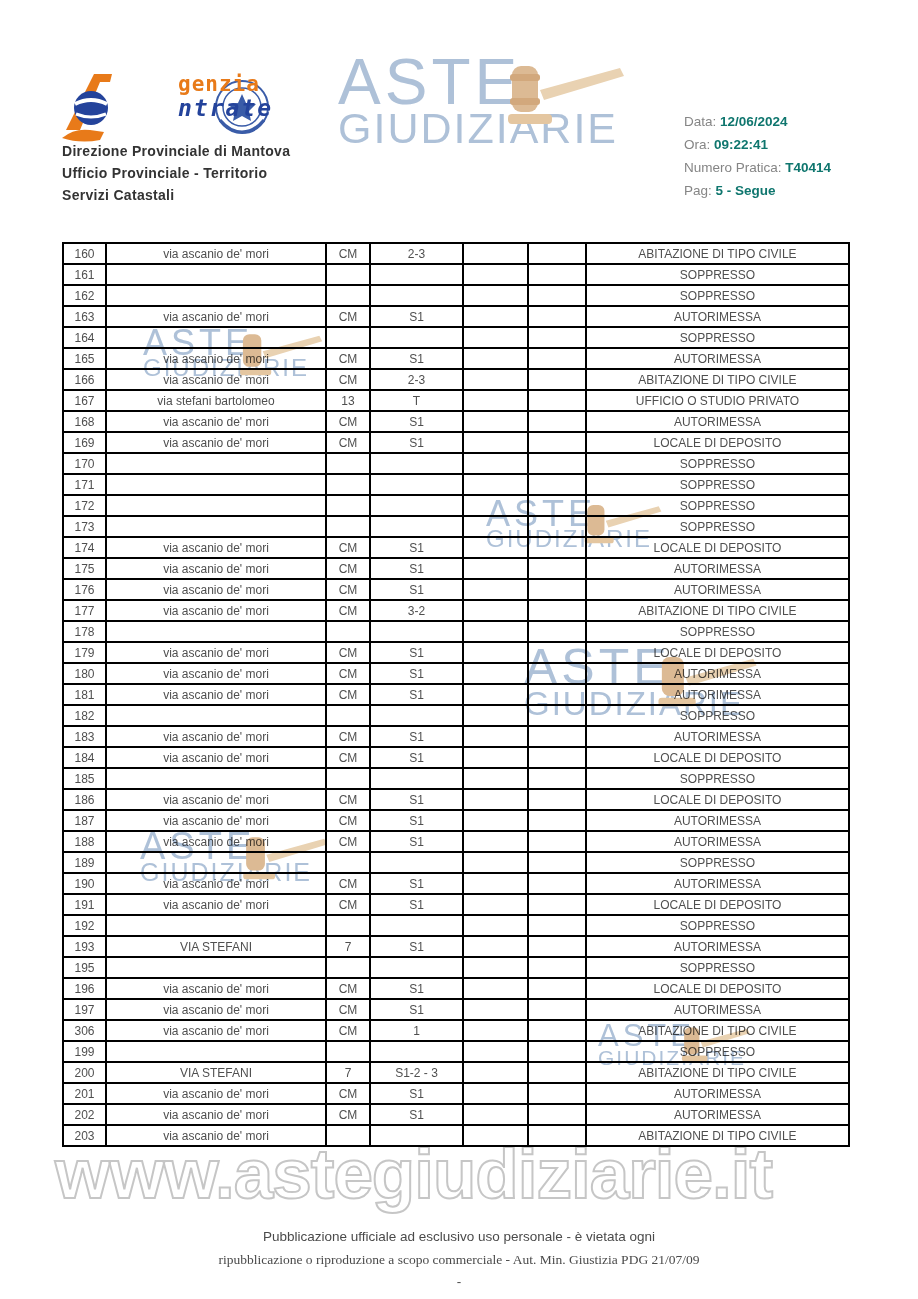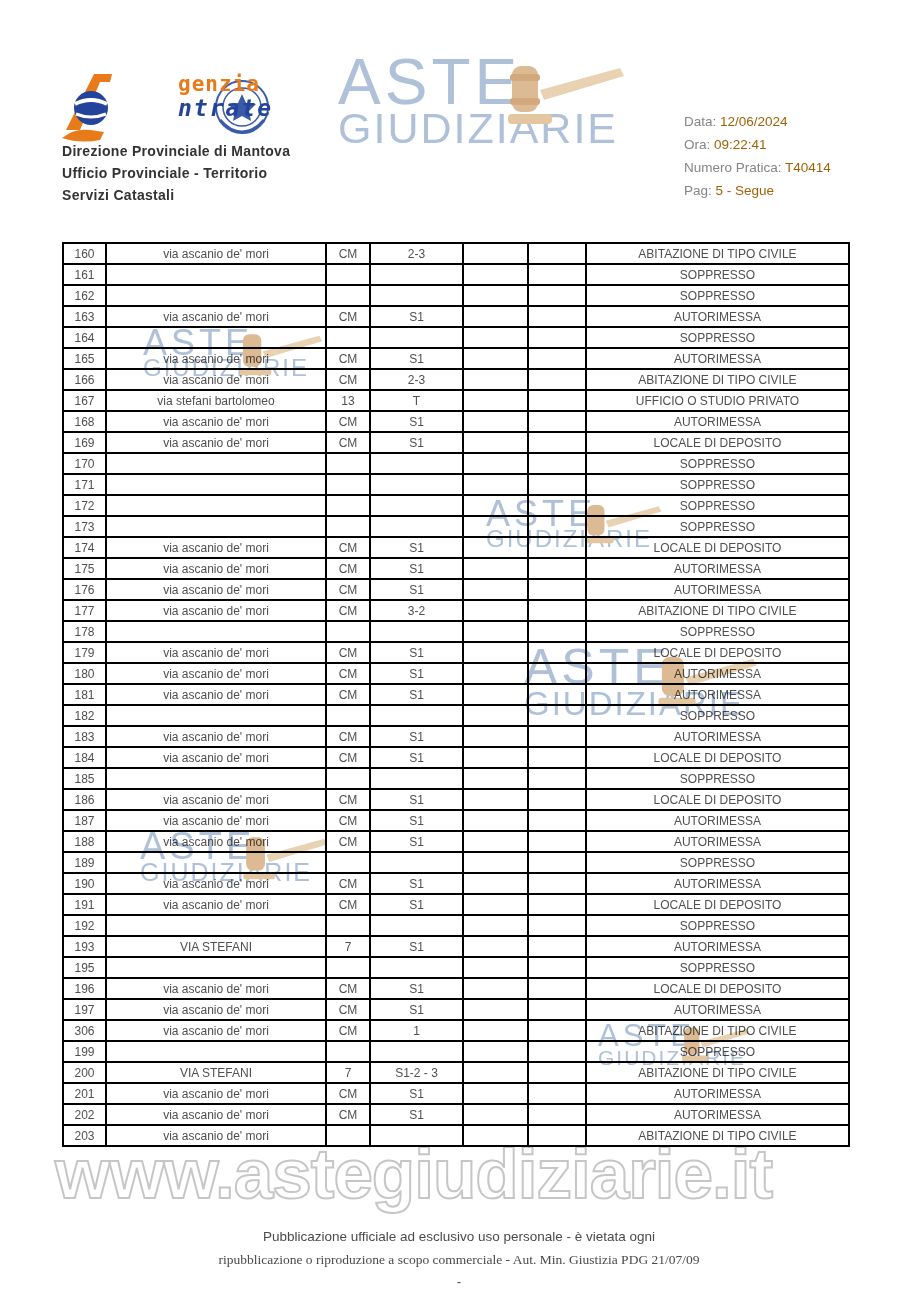--- a/index.html
+++ b/index.html
@@ -11,21 +11,21 @@
   .ae-logo{position:absolute;left:60px;top:52px;width:210px;height:78px;margin-top:16px;}
   .ae-text{position:absolute;left:118px;top:4px;line-height:24px;
     font-family:"DejaVu Sans Mono",monospace;font-weight:bold;}
   .ae-text .l1{color:#e87a19;font-size:21px;letter-spacing:1px;display:block;}
   .ae-text .l2{color:#24439b;font-size:23px;letter-spacing:2px;display:block;font-style:italic;}
   .dept{position:absolute;left:62px;top:140px;font-size:14px;font-weight:bold;
     color:#333;line-height:22px;letter-spacing:.3px;}
   .meta{position:absolute;left:684px;top:110px;font-size:13.5px;line-height:23px;}
   .meta .row{white-space:nowrap;}
   .meta .lab{color:#858585;}
-  .meta .val{color:#a16207;font-weight:normal;text-align:right;}
+  .meta .val{color:#0f766e;font-weight:bold;text-align:right;}
   
   .wm{position:absolute;pointer-events:none;mix-blend-mode:multiply;z-index:3;}
   .wm .a1{display:block;color:var(--wm-blue);letter-spacing:4px;line-height:.95;}
   .wm .a2{display:block;color:var(--wm-blue);letter-spacing:2px;line-height:1;}
   .wm .gavel{position:absolute;}
   .wm-top   {left:338px;top:52px;}
   .wm-top .a1{font-size:64px;}   .wm-top .a2{font-size:43px;margin-top:-6px;}
   .wm-top .gavel{left:160px;top:8px;width:130px;}
   .wm-2{left:143px;top:326px;}
   .wm-2 .a1{font-size:36px;}  .wm-2 .a2{font-size:24px;margin-top:-4px;}

